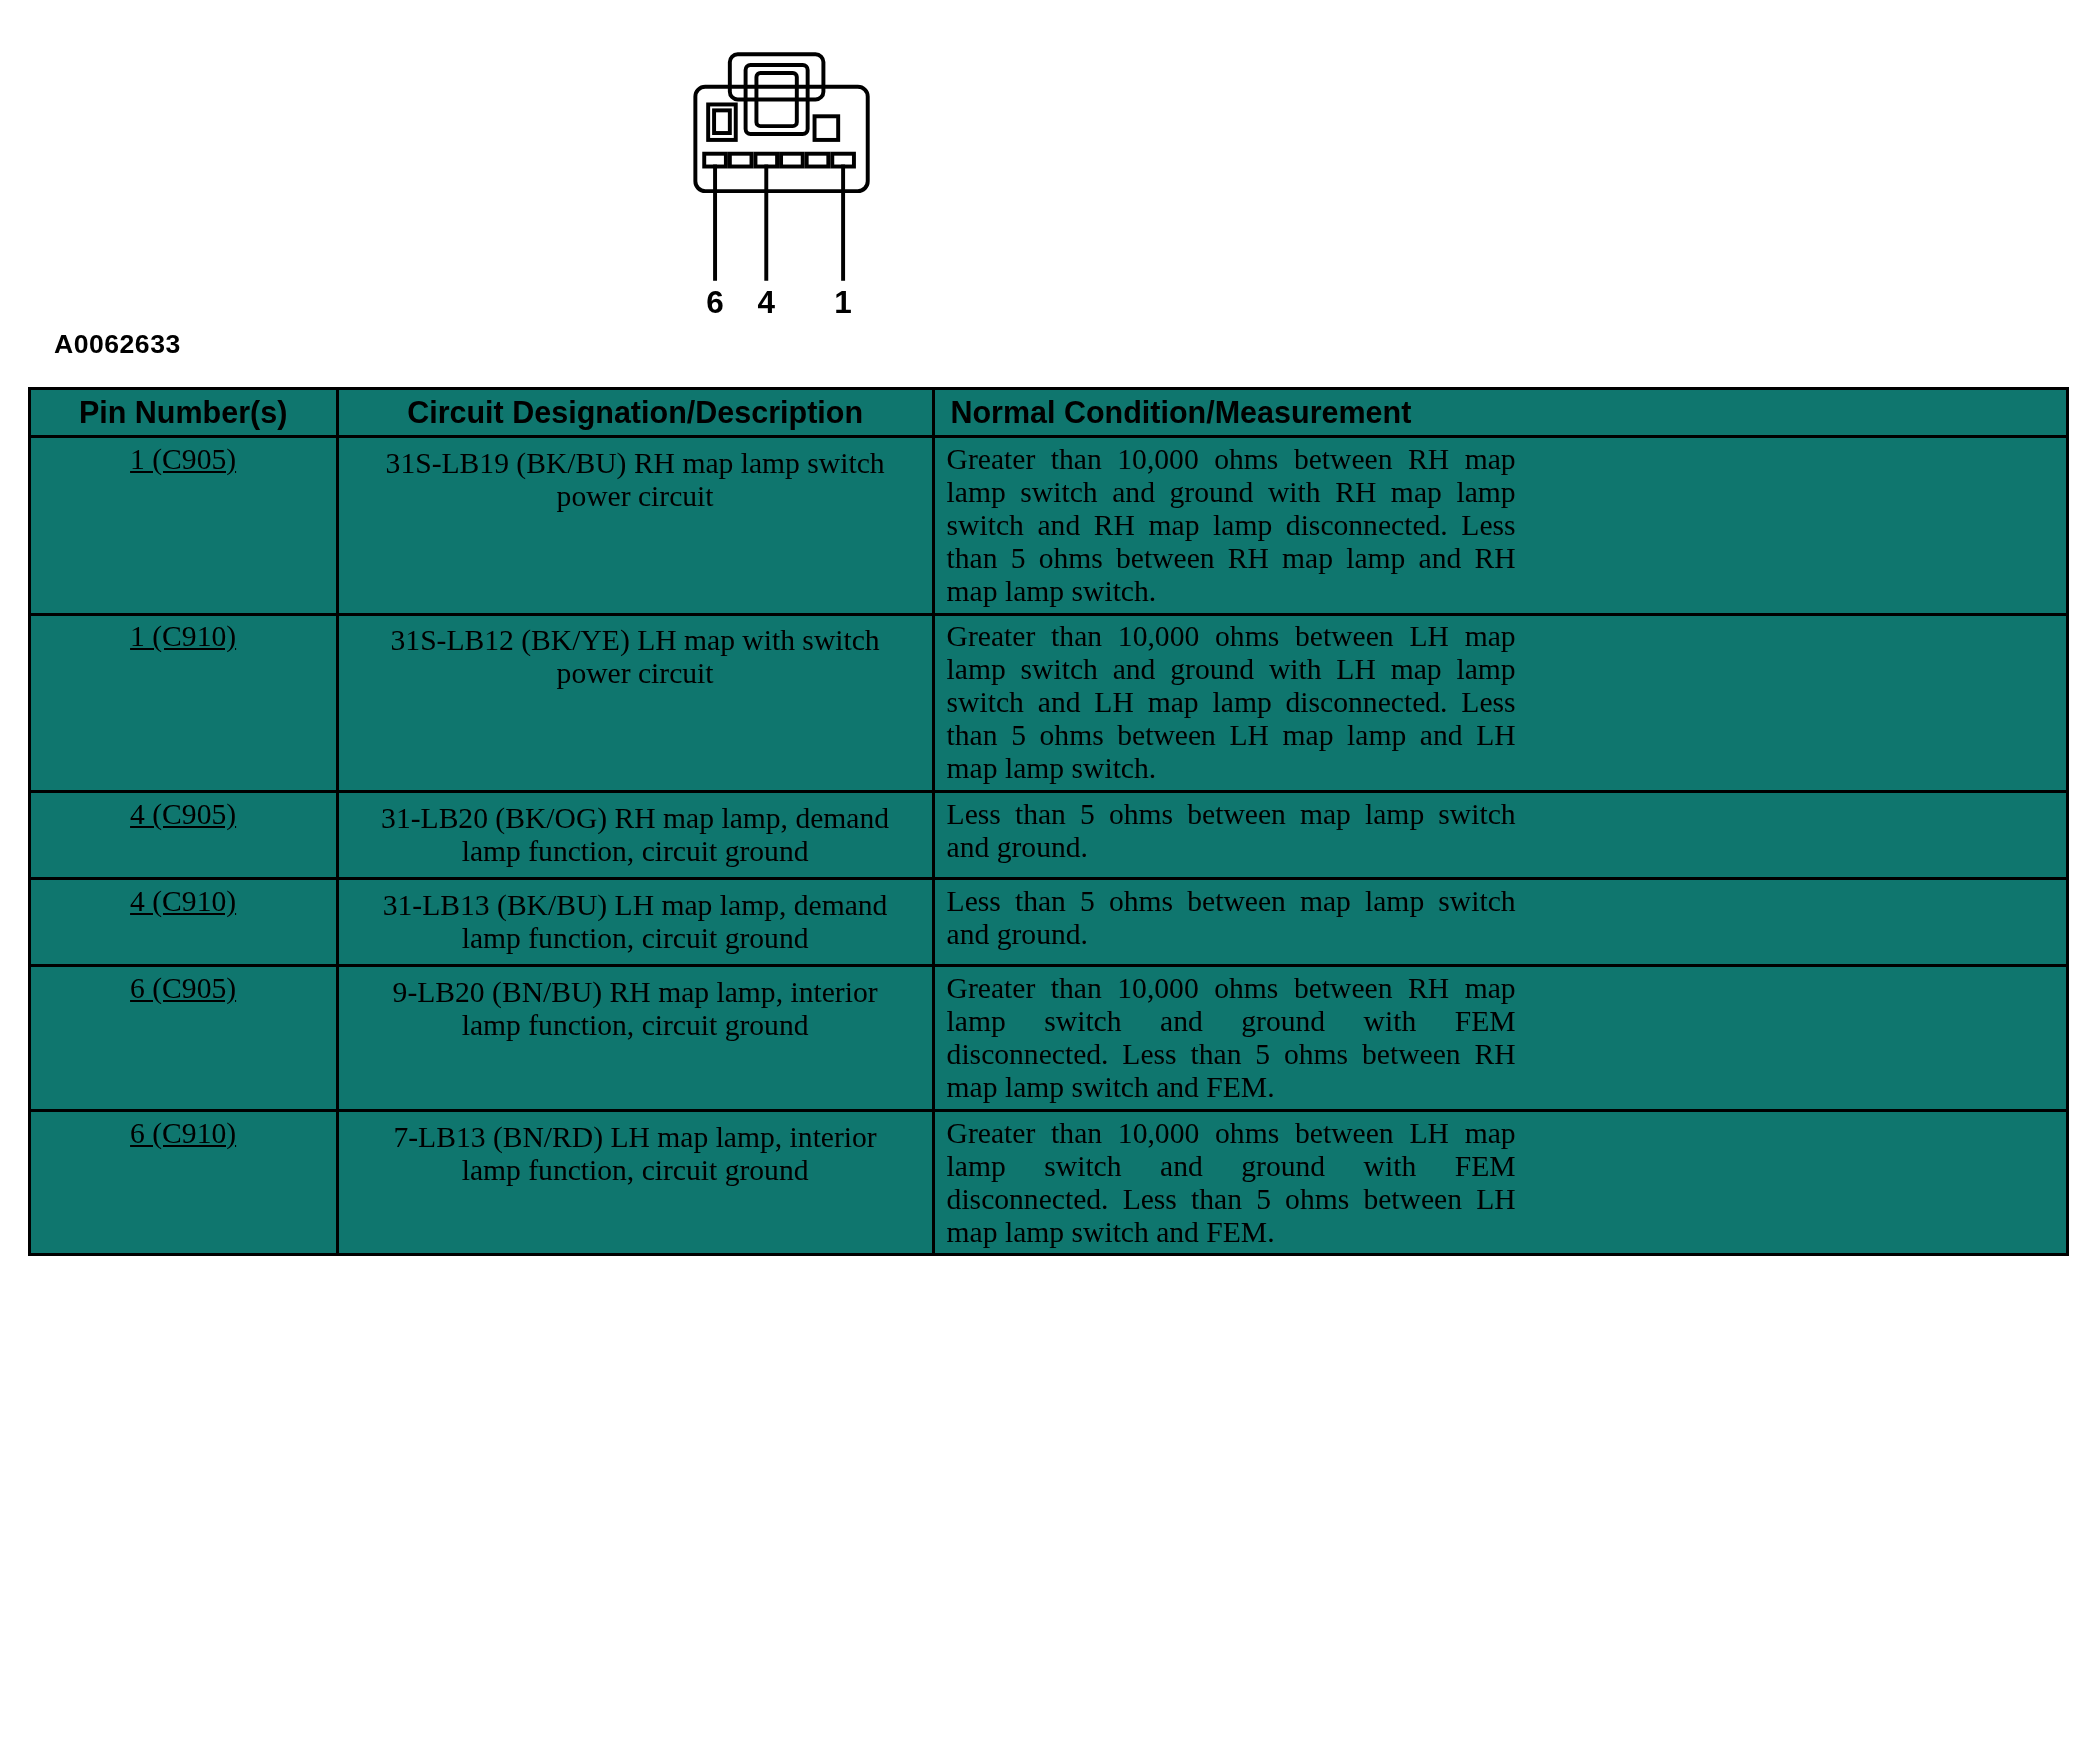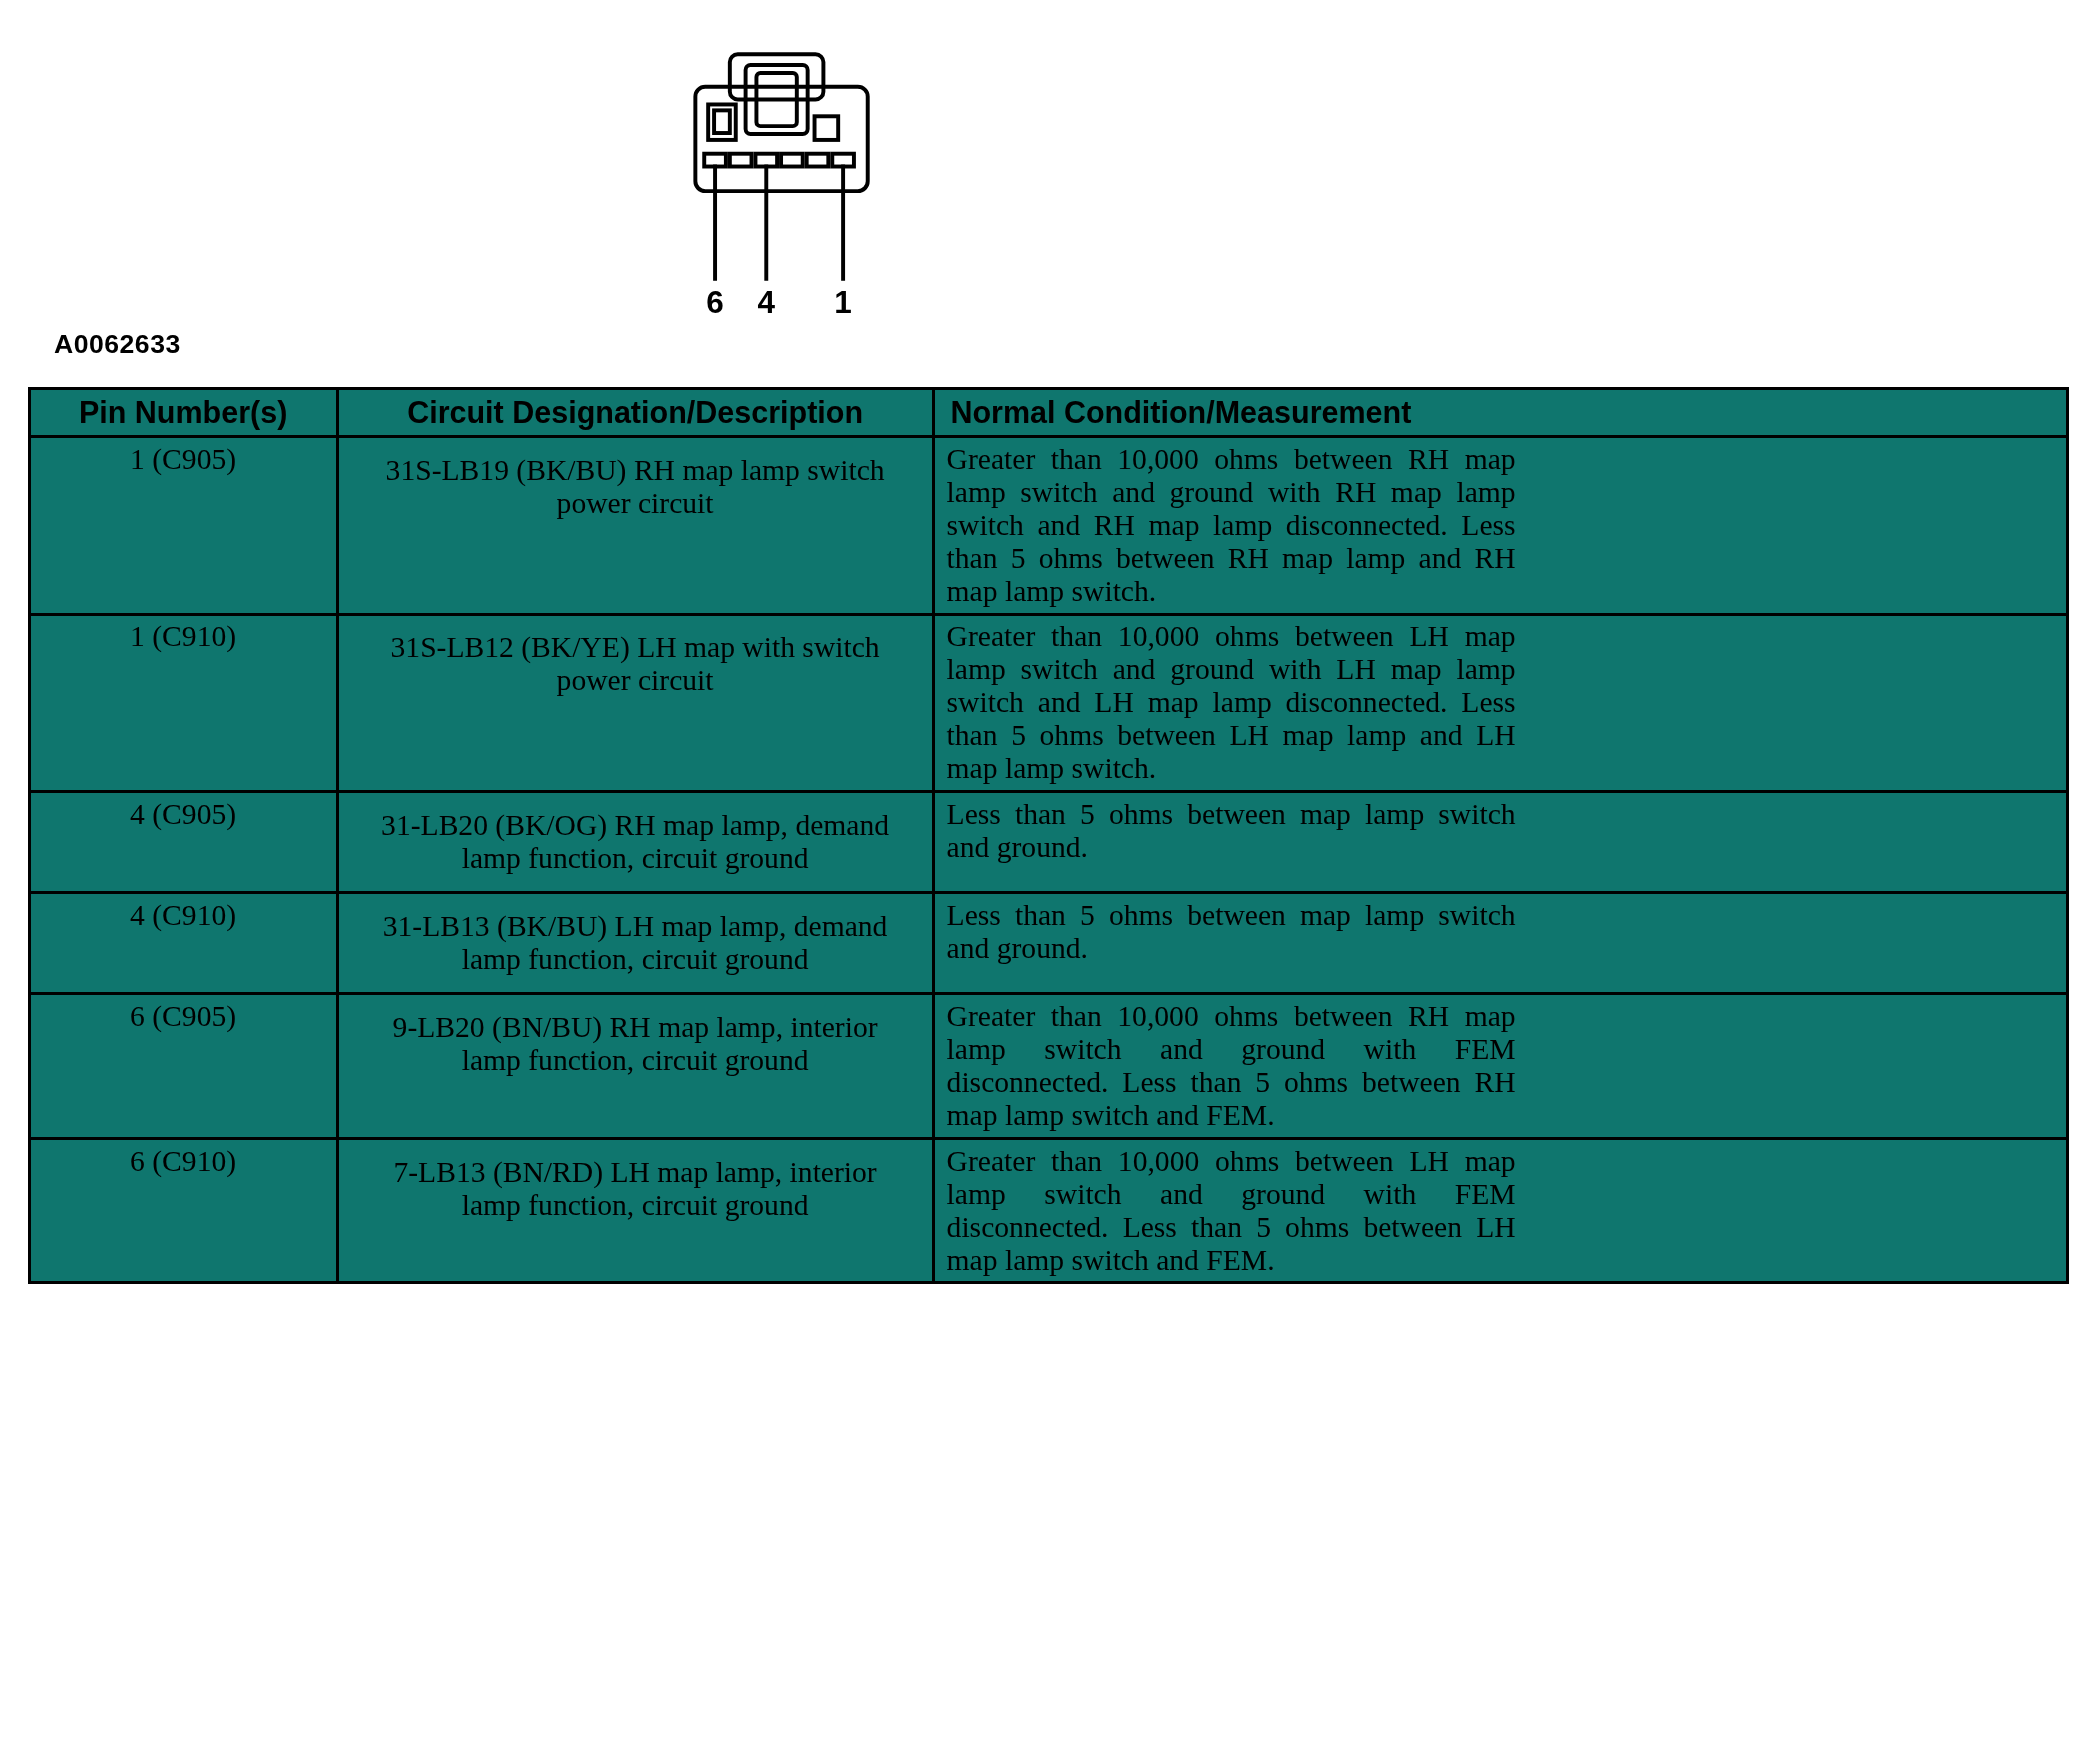--- a/index.html
+++ b/index.html
@@ -53,25 +53,25 @@
     height: 35px;
   }
   .pin-table td {
     font-family: "Liberation Serif", serif;
     font-size: 29.6px;
     line-height: 33px;
     padding: 4.9px 7.9px;
   }
   th.h-pin, th.h-circuit { text-align: center; }
   th.h-cond { text-align: left; padding-left: 15.8px; }
-  td.pin-cell { text-align: center; }
+  td.pin-cell { text-align: center; text-decoration: underline; }
   td.circuit-cell { text-align: center; }
   .circuit-inner {
     max-width: 537px;
-    margin: 11px auto;
+    margin: 4px auto;
     text-align: center;
   }
   td.cond-cell { padding-left: 12px; }
   .cond-inner {
     width: 569px;
     text-align: justify;
   }
 </style>
 </head>
 <body>

